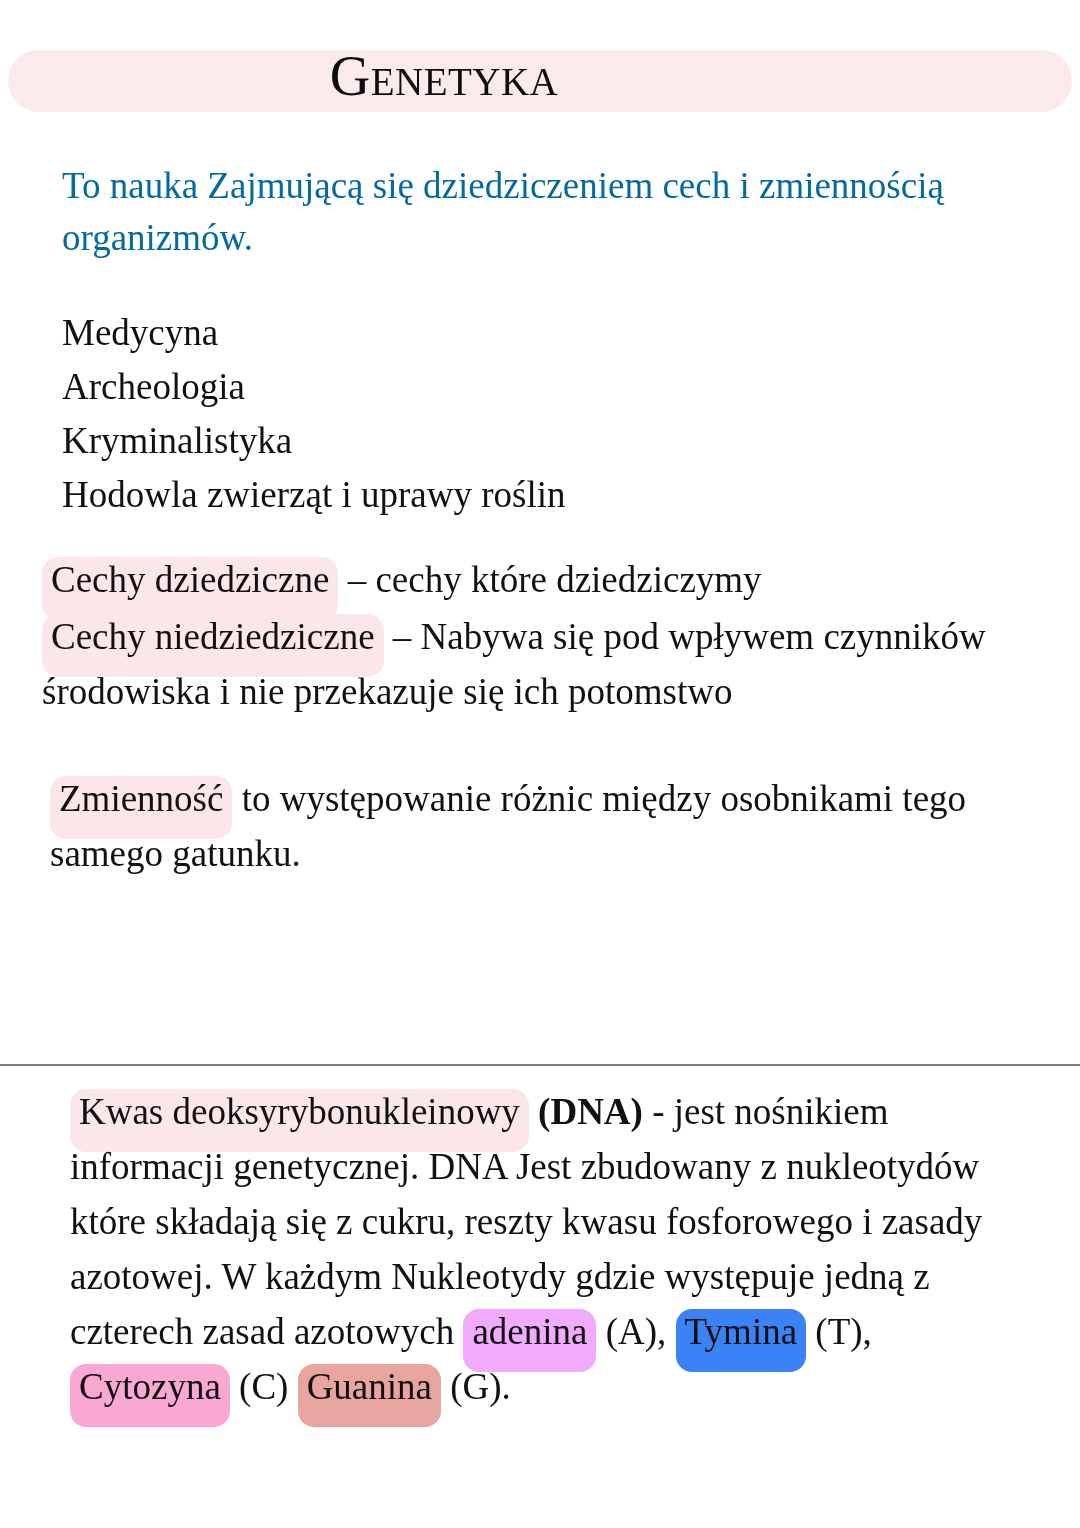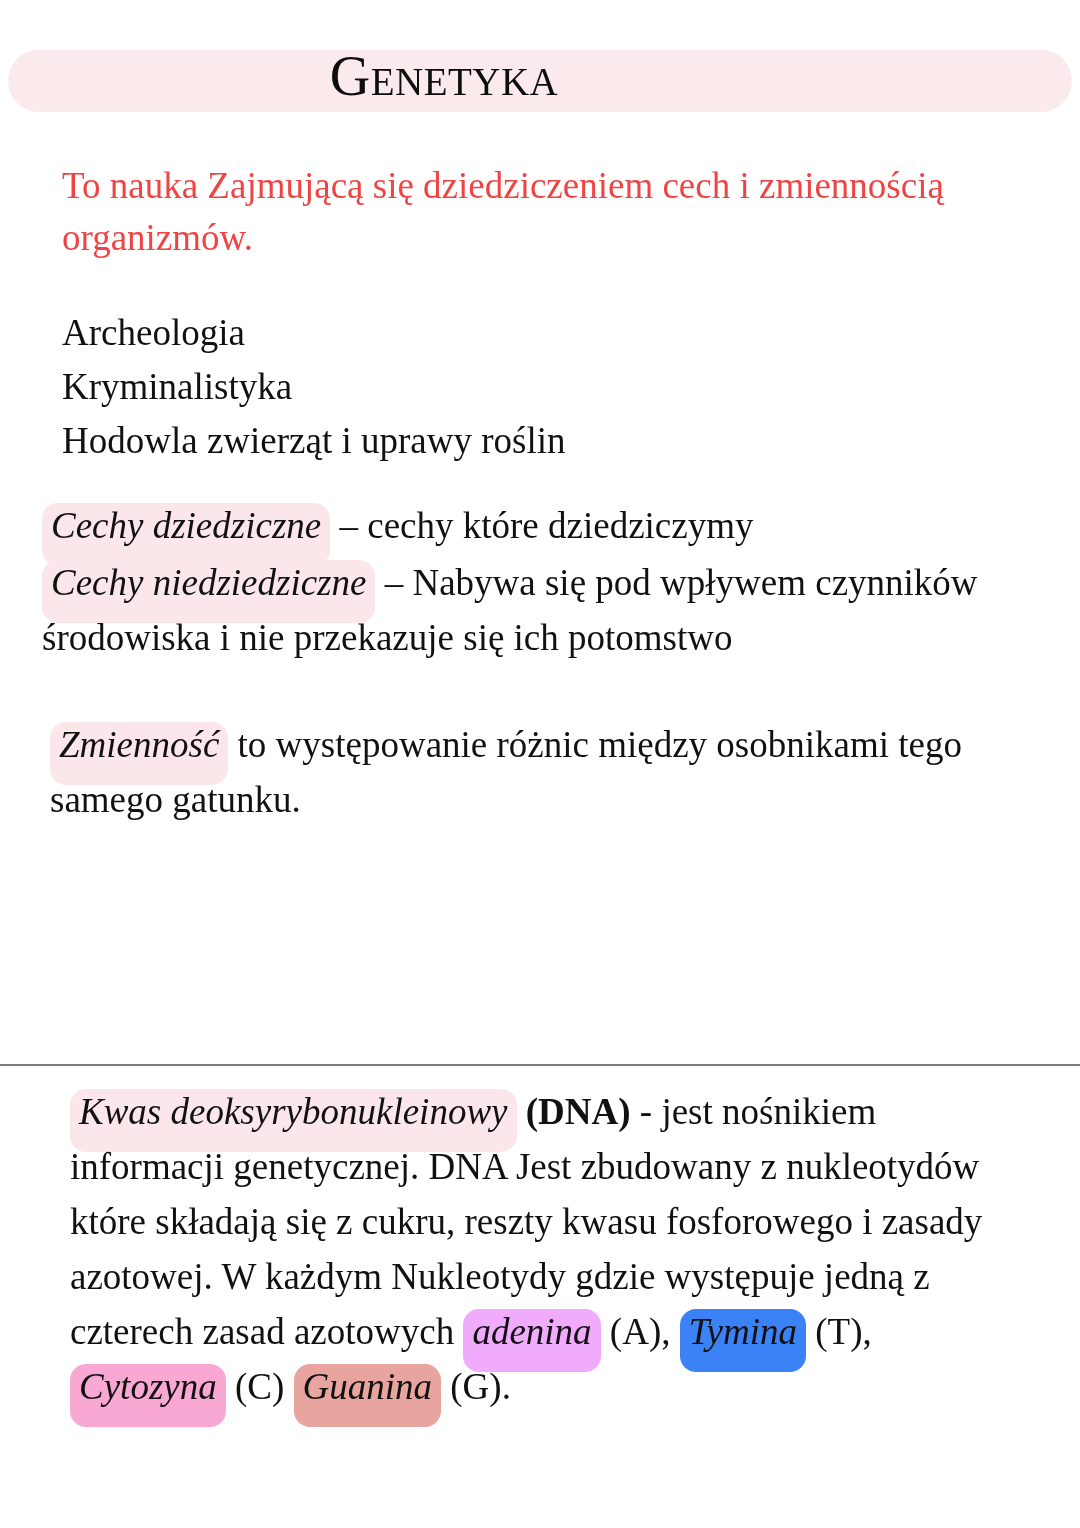--- a/index.html
+++ b/index.html
@@ -61,21 +61,21 @@
     left: 0;
     top: 160px;
     width: 1080px;
   }
 
   .intro {
     margin: 0 0 0 62px;
     width: 920px;
     font-size: 37px;
     line-height: 52px;
-    color: #ef4444;
+    color: #0369a1;
   }
 
   .fields {
     margin: 42px 0 0 62px;
     width: 920px;
     font-size: 37px;
     line-height: 54px;
   }
   .fields .field-line { display: block; }
 
@@ -120,21 +120,20 @@
   }
   .dna b { font-weight: 700; }
 
   
   mark {
     color: inherit;
     background: transparent;
     padding: 2px 9px 20px 9px;
     border-radius: 16px;
     box-decoration-break: clone;
-    font-style: italic;
     -webkit-box-decoration-break: clone;
   }
   mark.pink   { background: #fbe6ea; }
   mark.violet { background: #f0abfc; }
   mark.mint   { background: #3b82f6; margin-top: 32px; }
   mark.teal   { background: #f9a8d4; }
   mark.salmon { background: #e8a5a0; }
 </style>
 </head>
 <body>
@@ -144,20 +143,21 @@
   <div class="title-wrap">
     <div class="title-bar"></div>
     <div class="title-text">Genetyka</div>
   </div>
 
   <div class="section-top">
 
     <p class="intro">To nauka Zajmującą się dziedziczeniem cech i zmiennością organizmów.</p>
 
     <div class="fields">
+      <span class="field-line">Medycyna</span>
       <span class="field-line">Archeologia</span>
       <span class="field-line">Kryminalistyka</span>
       <span class="field-line">Hodowla zwierząt i uprawy roślin</span>
     </div>
 
     <div class="defs">
       <span class="def-block"><mark class="pink">Cechy dziedziczne</mark><span> – cechy które dziedziczymy</span></span>
       <span class="def-block"><mark class="pink">Cechy niedziedziczne</mark><span> – Nabywa się pod wpływem czynników środowiska i nie przekazuje się ich potomstwo</span></span>
     </div>
 

